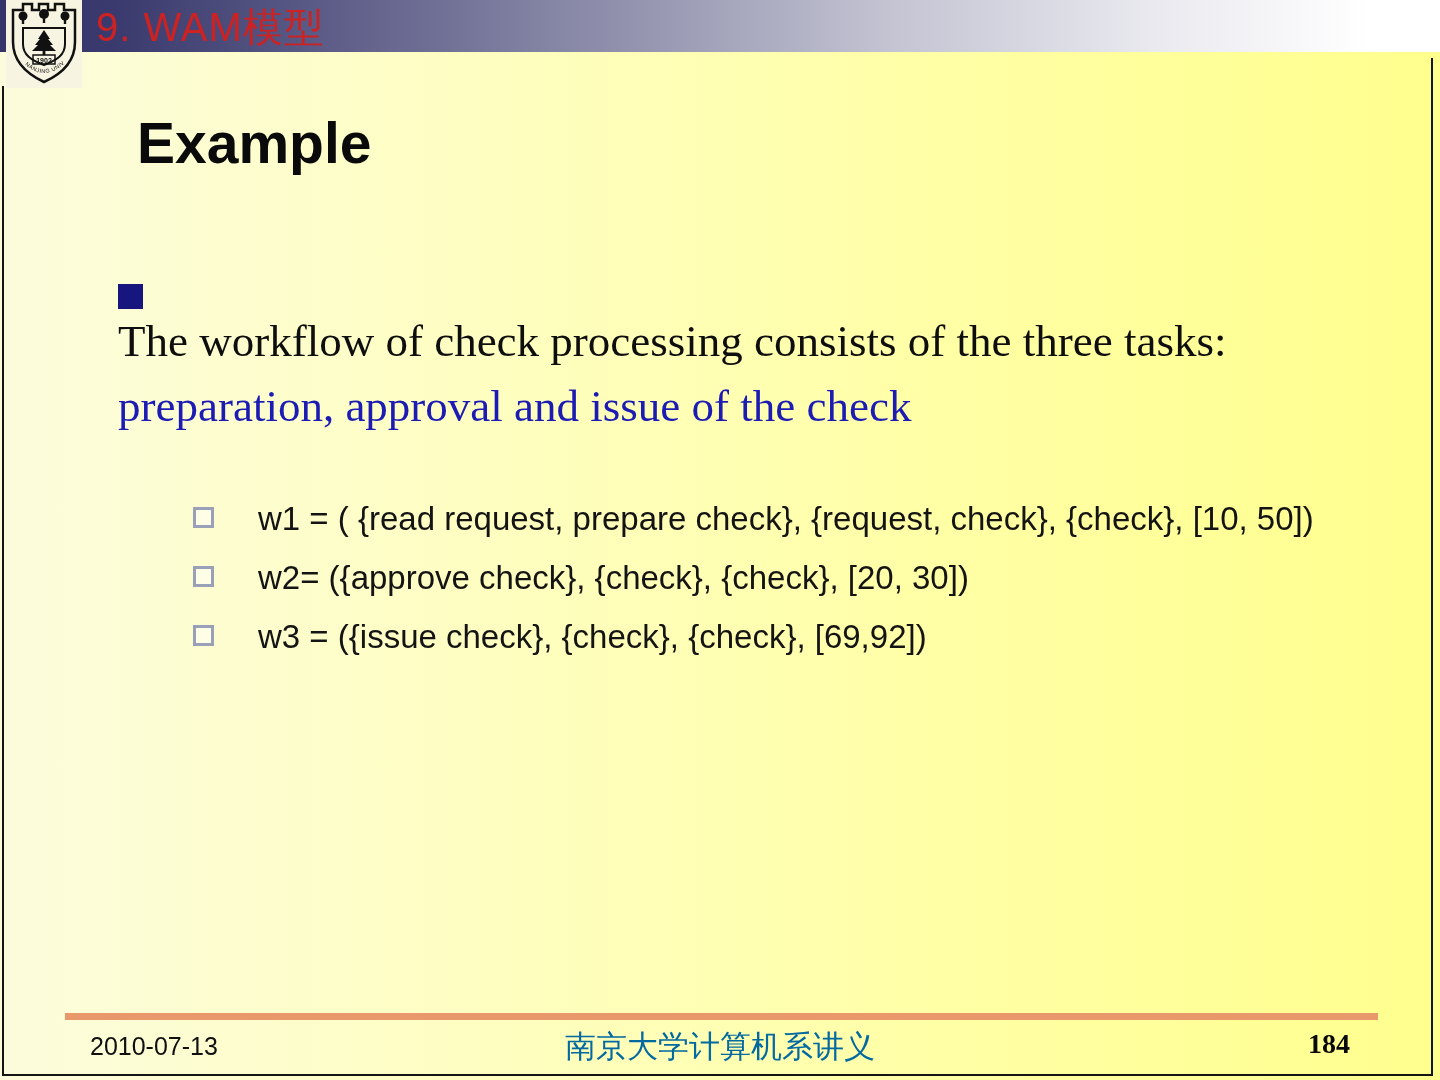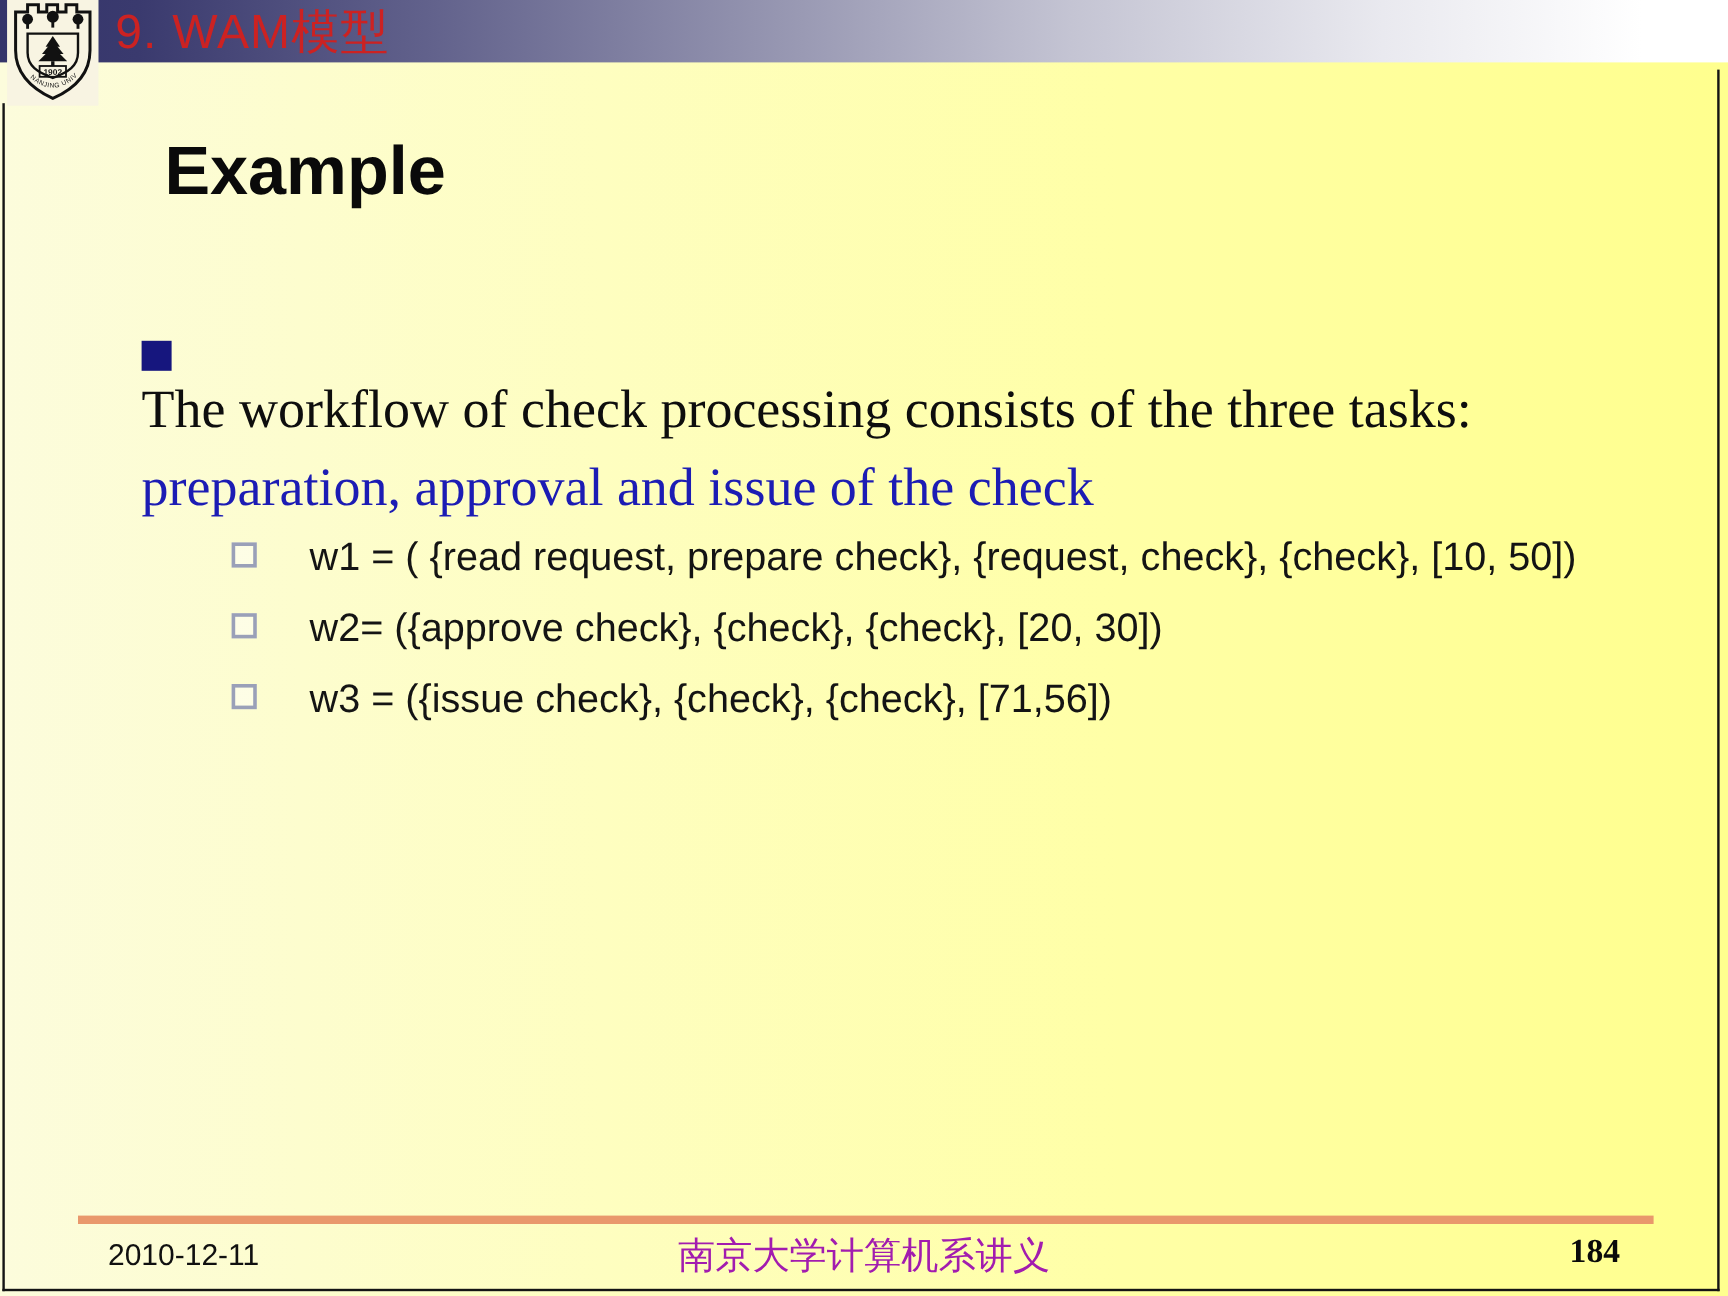--- a/index.html
+++ b/index.html
@@ -40,21 +40,21 @@
   .bullet-square{
     width:25px;height:25px;background:#16167E;flex:0 0 25px;
     margin-top:16px;margin-right:29px;
   }
   .bullet-text{
     font-family:"Liberation Serif",serif;font-size:45px;line-height:65px;
     color:#0e0e0e;width:1125px;
   }
   .blue{color:#1C1CB4;}
   
-  .sub-list{position:absolute;left:193px;top:440px;width:1180px;}
+  .sub-list{position:absolute;left:193px;top:495px;width:1180px;}
   .sub-row{display:flex;align-items:flex-start;margin-bottom:11px;}
   .sub-square{
     width:15px;height:15px;flex:0 0 15px;
     border:3px solid #9AA0B8;background:rgba(255,255,255,.45);
     margin-top:12px;margin-right:44px;
   }
   .sub-text{
     font-family:"Liberation Sans",sans-serif;font-size:33px;line-height:48px;
     color:#141414;width:1090px;
   }
@@ -62,21 +62,21 @@
   .footer-rule{
     position:absolute;left:65px;top:1013px;width:1313px;height:7px;
     background:#E9986C;
   }
   .footer-date{
     position:absolute;left:90px;top:1032px;font-size:25px;color:#101010;
     font-family:"Liberation Sans",sans-serif;
   }
   .footer-center{
     position:absolute;left:0;top:1026px;width:1440px;text-align:center;
-    font-size:31px;color:#a21caf;font-family:"Liberation Serif",serif;
+    font-size:31px;color:#0369a1;font-family:"Liberation Serif",serif;
   }
   .footer-page{
     position:absolute;left:1240px;top:1028px;width:110px;text-align:right;
     font-size:28px;font-weight:bold;color:#0a0a0a;
     font-family:Liberation Serif, serif;
   }
 </style>
 </head>
 <body>
 
@@ -134,20 +134,20 @@
   <div class="sub-row">
     <div class="sub-square"></div>
     <div class="sub-text">w1 = ( {read request, prepare check}, {request, check}, {check}, [10, 50])</div>
   </div>
   <div class="sub-row">
     <div class="sub-square"></div>
     <div class="sub-text">w2= ({approve check}, {check}, {check}, [20, 30])</div>
   </div>
   <div class="sub-row">
     <div class="sub-square"></div>
-    <div class="sub-text">w3 = ({issue check}, {check}, {check}, [71,56])</div>
+    <div class="sub-text">w3 = ({issue check}, {check}, {check}, [69,92])</div>
   </div>
 </div>
 
 <div class="footer-rule"></div>
-<div class="footer-date">2010-12-11</div>
+<div class="footer-date">2010-07-13</div>
 <div class="footer-center">南京大学计算机系讲义</div>
 <div class="footer-page">184</div>
 
 </body></html>

